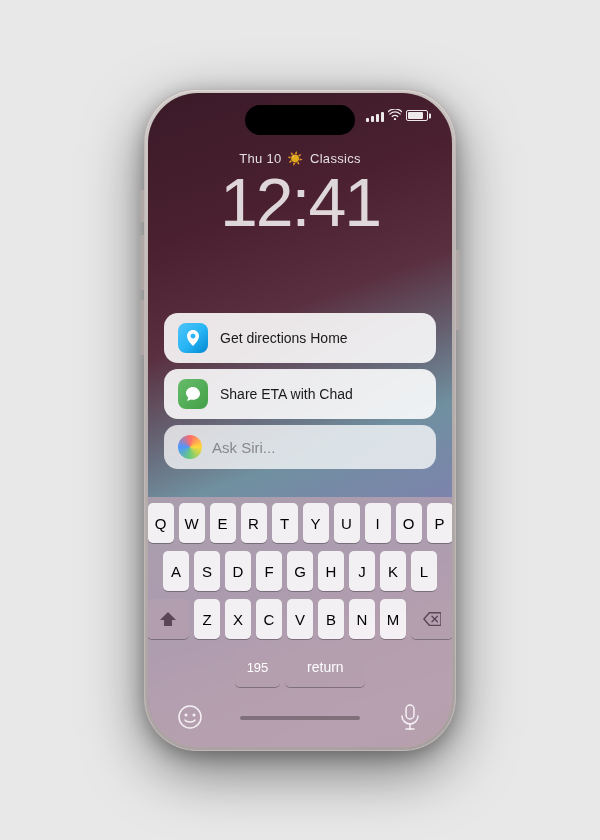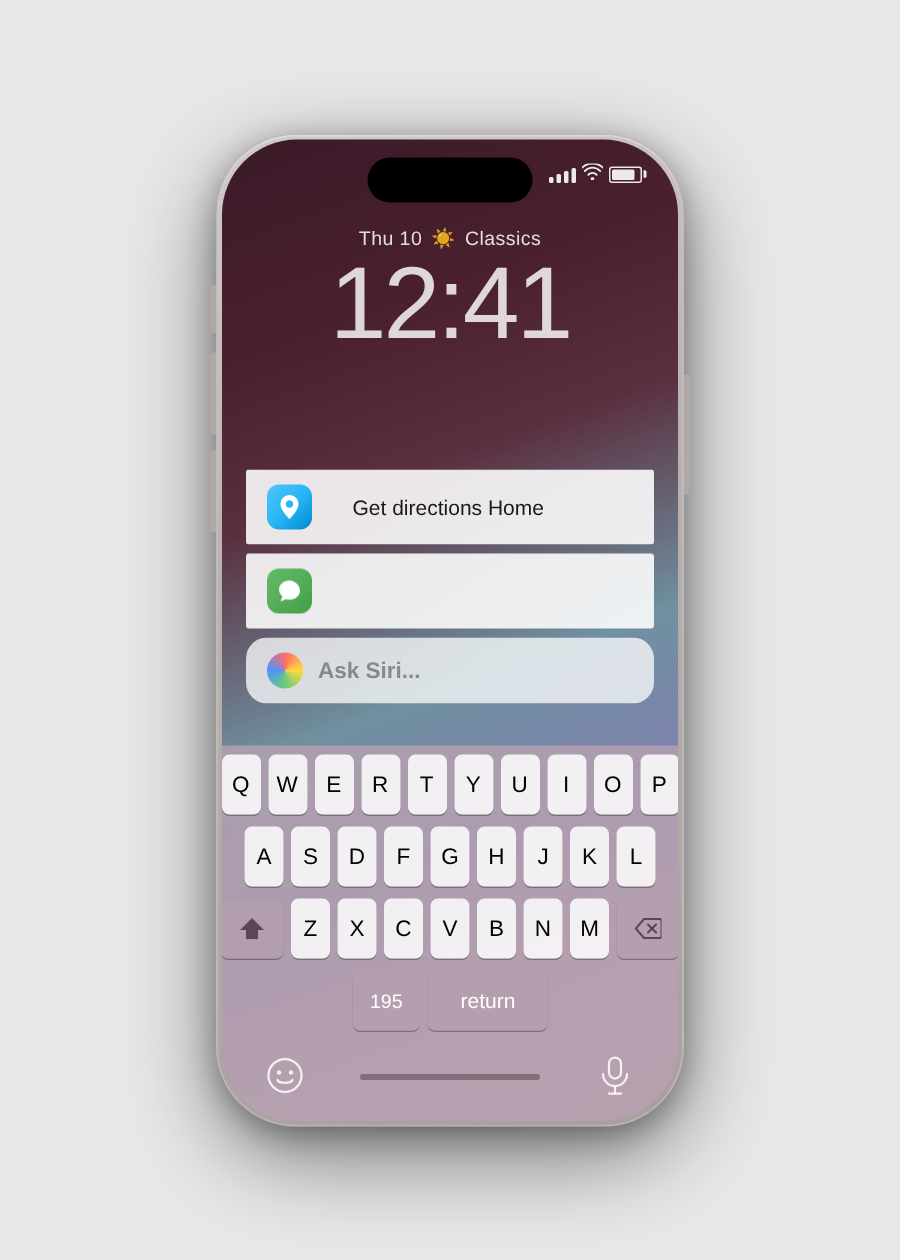--- a/index.html
+++ b/index.html
@@ -146,24 +146,24 @@
       position: absolute;
       top: 220px;
       left: 16px;
       right: 16px;
       z-index: 50;
     }
 
     .suggestion-item {
       display: flex;
       align-items: center;
-      gap: 27px;
+      gap: 12px;
       background: rgba(255,255,255,0.88);
       backdrop-filter: blur(20px);
-      border-radius: 2px;
+      border-radius: 14px;
       padding: 10px 14px;
       margin-bottom: 6px;
     }
 
     .suggestion-icon {
       width: 30px;
       height: 30px;
       border-radius: 8px;
       display: flex;
       align-items: center;
@@ -195,21 +195,21 @@
     .siri-logo {
       width: 24px;
       height: 24px;
       border-radius: 50%;
       background: conic-gradient(from 0deg, #ff6b6b, #ffd93d, #6bcb77, #4d96ff, #ff6b6b);
       flex-shrink: 0;
     }
     .siri-placeholder {
       font-size: 15px;
       color: rgba(100,100,100,0.7);
-      font-weight: 700;
+      font-weight: 400;
     }
 
     
     .quick-suggestions {
       display: flex;
       justify-content: space-around;
       padding: 8px 16px;
       position: absolute;
       top: 414px;
       left: 0;
@@ -410,20 +410,21 @@
         <span class="suggestion-text">Get directions Home</span>
       </div>
 
 
       <div class="suggestion-item">
         <div class="suggestion-icon icon-messages">
           <svg width="18" height="18" viewBox="0 0 18 18">
             <path d="M9 2C5.1 2 2 4.7 2 8c0 1.8.9 3.4 2.3 4.5L3 16l3.8-1.5c.7.2 1.4.3 2.2.3 3.9 0 7-2.7 7-6S12.9 2 9 2z" fill="white"></path>
           </svg>
         </div>
+        <span class="suggestion-text">Share ETA with Chad</span>
       </div>
 
       <div class="siri-input">
         <div class="siri-logo"></div>
         <span class="siri-placeholder">Ask Siri...</span>
       </div>
     </div>
 
     <div class="quick-suggestions">
       <span class="quick-suggestion">Set</span>

